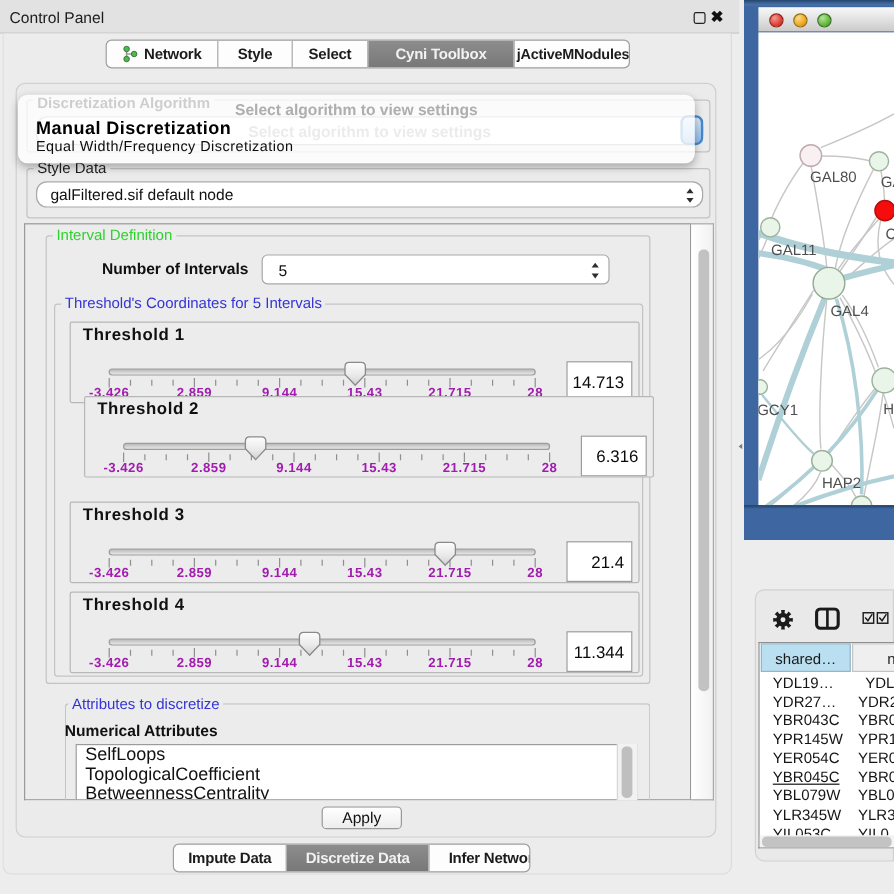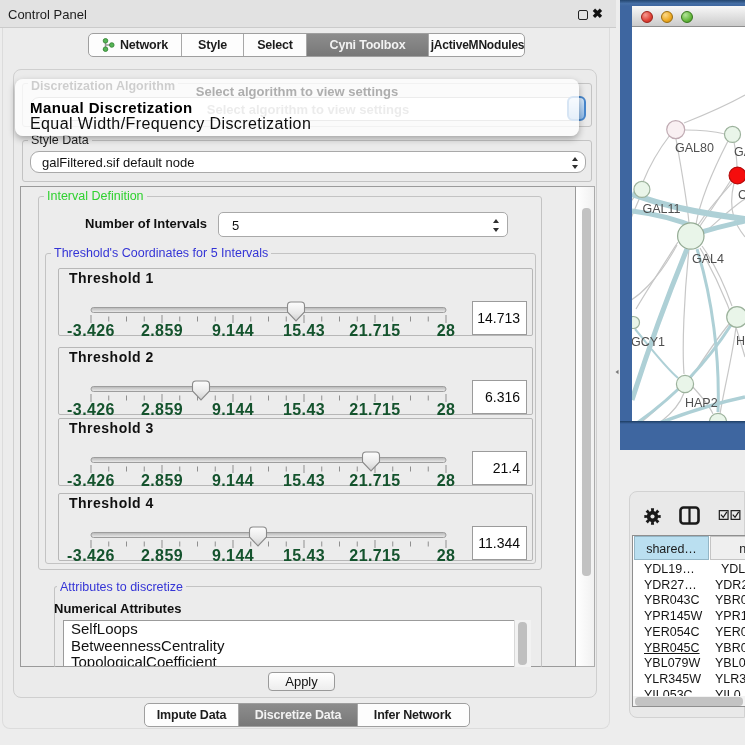--- a/index.html
+++ b/index.html
@@ -39,30 +39,30 @@
   border-left:3.5px solid transparent; border-right:3.5px solid transparent; }
 .updown:before { top:0; border-bottom:4.5px solid #2e2e2e; }
 .updown:after { bottom:0; border-top:4.5px solid #2e2e2e; }
 
 #popup { left:15px; top:79px; width:564px; height:57px; border-radius:8px;
   background:rgba(255,255,255,0.78); box-shadow:0 3px 7px rgba(0,0,0,0.30);
   z-index:5; }
 #popup .i1 { position:absolute; left:0; right:0; top:5px; text-align:center;
   font-size:13px; font-weight:bold; color:#aeaeae; }
 #popup .i2 { position:absolute; left:15px; top:20px; font-size:15px; font-weight:bold; color:#000; letter-spacing:0.4px; }
-#popup .i3 { position:absolute; left:15px; top:36px; font-size:16px; color:#0c0c0c; letter-spacing:0.4px; }
+#popup .i3 { position:absolute; left:15px; top:36px; font-size:12px; color:#0c0c0c; letter-spacing:0.4px; }
 
 .tpanel { position:absolute; left:58px; width:475px; height:68px;
   background:#ececec; border:1px solid #b7b7b7; border-radius:2px; }
 .tpanel .tl { position:absolute; left:10px; top:1px; font-size:14px; font-weight:bold; color:#101010; letter-spacing:0.5px; }
 .tpanel svg { position:absolute; left:0; top:0; }
 .vbox { position:absolute; left:413px; top:32px; width:55px; height:34px;
   background:#fff; border:1px solid #9b9b9b; font-size:14px; color:#0a0a0a;
   text-align:right; line-height:32px; padding-right:6px; }
-.ticklab { position:absolute; top:52.5px; font-size:16px; font-weight:bold; color:#14532d; letter-spacing:0.4px;
+.ticklab { position:absolute; top:52.5px; font-size:11px; font-weight:bold; color:#a21caf; letter-spacing:0.4px;
   transform:translateX(-50%); }
 
 #attrlist { left:63px; top:620px; width:468px; height:47px; background:#fff;
   border:1px solid #9b9b9b; overflow:hidden; font-size:15px; color:#111; }
 #attrlist div { padding-left:7px; height:16.5px; line-height:16.5px; }
 
 .btn { position:absolute; background:linear-gradient(#ffffff,#ededed);
   border:1px solid #9a9a9a; border-radius:4px; font-size:13px; color:#111;
   display:flex; align-items:center; justify-content:center; }
 
@@ -199,21 +199,21 @@
       <path d="M 228.5,36.5 q0,-3.5 3.5,-3.5 h10 q3.5,0 3.5,3.5 v6.5 l-8.5,9 l-8.5,-9 z" fill="url(#thg)" stroke="#8a8a8a" stroke-width="1.1"></path>
     </svg>
     <div class="ticklab" style="left:32px;">-3.426</div>
         <div class="ticklab" style="left:103px;">2.859</div>
         <div class="ticklab" style="left:174px;">9.144</div>
         <div class="ticklab" style="left:245px;">15.43</div>
         <div class="ticklab" style="left:316px;">21.715</div>
         <div class="ticklab" style="left:387px;">28</div>
     <div class="vbox">14.713</div>
   </div>
-  <div class="tpanel" style="top:347px;">
+  <div class="tpanel" style="top:330px;margin-left:12px;">
     <div class="tl">Threshold 2</div>
     <svg width="473" height="66" viewBox="0 0 473 66">
       <defs>
         <linearGradient id="thg" x1="0" y1="0" x2="0" y2="1">
           <stop offset="0" stop-color="#fdfdfd"></stop>
               <stop offset="0.6" stop-color="#e8e8e8"></stop>
           <stop offset="1" stop-color="#cfcfcf"></stop>
         </linearGradient>
         <linearGradient id="trk" x1="0" y1="0" x2="0" y2="1">
           <stop offset="0" stop-color="#b5b5b5"></stop>
@@ -344,32 +344,32 @@
         <div class="ticklab" style="left:387px;">28</div>
     <div class="vbox">11.344</div>
   </div>
     </div>
 
   <div class="group" style="left:54px; top:586px; width:488px; height:82px; border-bottom:none;"></div>
   <div class="glabel" style="left:57px; top:580px; color:#3434d6; background:#ececec;">Attributes to discretize</div>
   <div class="abs" style="left:54px; top:601px; font-size:13px; font-weight:bold; color:#101010;">Numerical Attributes</div>
   <div class="abs" id="attrlist">
     <div>SelfLoops</div>
+    <div>TopologicalCoefficient</div>
     <div>BetweennessCentrality</div>
-    <div>TopologicalCoefficient</div>
   </div>
   <div class="abs" style="left:514px; top:620px; width:17px; height:47px;
     background:#f2f2f2; border-left:1px solid #d8d8d8;"></div>
   <div class="sb-thumb" style="left:518px; top:622px; width:9px; height:43px; background:#bfbfbf;"></div>
 
   <div class="abs" style="left:21px; top:667px; width:555px; height:4px; background:#ebebeb;"></div>
 
   <div class="btn" style="left:268px; top:672px; width:67px; height:19px;">Apply</div>
 
-  <div class="seg" id="btabs" style="left:144px; top:703px; width:326px; height:24px;">
+  <div class="seg" id="btabs" style="left:144px; top:703px; width:298px; height:24px;">
     <div class="s" style="width:94px;">Impute Data</div>
     <div class="s on" style="width:119px;">Discretize Data</div>
     <div class="s" style="width:109px;">Infer Network</div>
   </div>
 
   <div class="abs" id="netwin">
     <div id="nettop"></div>
     <div id="nettitle">
       <div class="light" style="left:9px;  background:radial-gradient(circle at 35% 30%, #f59a90, #df4136 60%, #b02a20); border:0.5px solid #9c2018;"></div>
       <div class="light" style="left:29px; background:radial-gradient(circle at 35% 30%, #fbd98a, #eda921 60%, #c07f10); border:0.5px solid #9a6d0e;"></div>

